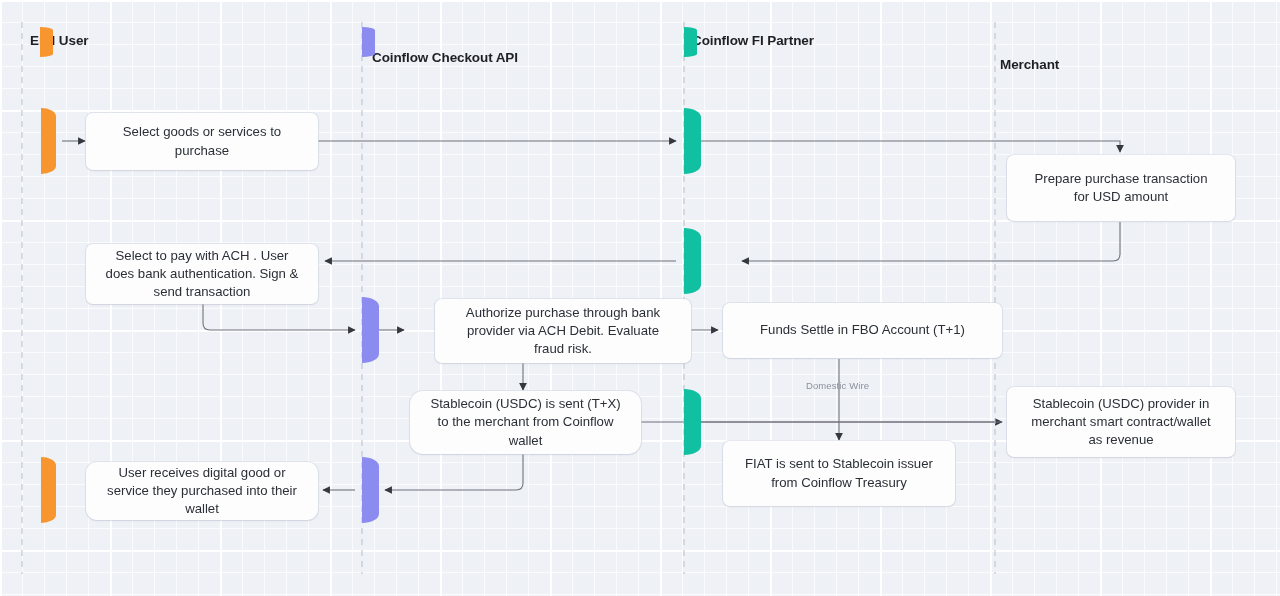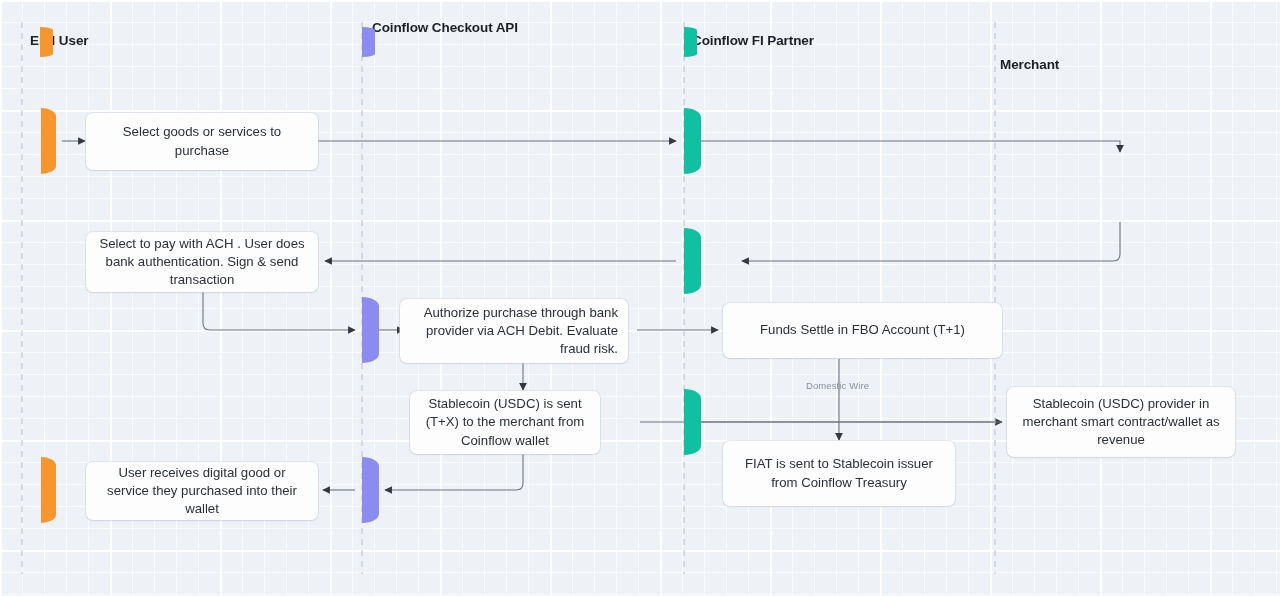--- a/index.html
+++ b/index.html
@@ -48,21 +48,21 @@
   .node {
     position: absolute;
     box-sizing: border-box;
     background: #fdfdfe;
     border-radius: 7px;
     box-shadow: 0 1px 2px rgba(20,30,60,0.08), 0 0 0 1px rgba(210,215,228,0.55);
     display: flex;
     align-items: center;
     justify-content: center;
     text-align: center;
-    padding: 8px 10px;
+    padding: 8px 19px;
     color: #2b2f36;
     font-size: 13.2px;
     line-height: 1.38;
   }
   .node span { display: block; }
   
   .marker {
     position: absolute;
     border-radius: 0 60px 60px 0 / 0 50% 50% 0;
   }
@@ -124,21 +124,21 @@
 
     <g stroke="#b9bfca" stroke-width="1.2" stroke-dasharray="6 5" fill="none" opacity="0.85">
       <line x1="22" y1="22" x2="22" y2="574"></line>
       <line x1="362" y1="22" x2="362" y2="574"></line>
       <line x1="684" y1="22" x2="684" y2="574"></line>
       <line x1="995" y1="22" x2="995" y2="574"></line>
     </g>
   </svg>
 
   <div class="lane-header" style="left:30px;  top:33px;">End User</div>
-  <div class="lane-header" style="left:372px; top:20px;">Coinflow Checkout API</div>
+  <div class="lane-header" style="left:372px; top:50px;">Coinflow Checkout API</div>
   <div class="lane-header" style="left:692px; top:33px;">Coinflow FI Partner</div>
   <div class="lane-header" style="left:1000px;top:33px;margin-top:24px;">Merchant</div>
 
   <div class="marker orange" style="left:40px;  top:27px; width:13px; height:30px;"></div>
   <div class="marker purple" style="left:362px; top:27px; width:13px; height:30px;"></div>
   <div class="marker teal" style="left:684px; top:27px; width:13px; height:30px;"></div>
 
   <div class="marker orange" style="left:41px;  top:108px; width:15px; height:66px;"></div>
   <div class="marker orange" style="left:41px;  top:457px; width:15px; height:66px;"></div>
 
@@ -146,44 +146,47 @@
   <div class="marker purple" style="left:362px; top:457px; width:17px; height:66px;"></div>
 
   <div class="marker teal" style="left:684px; top:108px; width:17px; height:66px;"></div>
   <div class="marker teal" style="left:684px; top:228px; width:17px; height:66px;"></div>
   <div class="marker teal" style="left:684px; top:389px; width:17px; height:66px;"></div>
 
   <div class="node" style="left:86px;  top:113px; width:232px; height:57px;">
     <span>Select goods or services to purchase</span>
   </div>
 
+  <div class="node" style="left:1007px; top:155px; width:228px; height:66px;">
+    <span>Prepare purchase transaction for USD amount</span>
+  </div>
 
-  <div class="node" style="left:86px;  top:232px; width:232px; height:60px;">
+  <div class="node" style="left:86px;  top:244px; width:232px; height:60px;">
     <span>Select to pay with ACH . User does bank authentication. Sign &amp; send transaction</span>
   </div>
 
-  <div class="node" style="left:400px; top:299px; width:228px; height:64px;text-align:right;">
+  <div class="node" style="left:435px; top:299px; width:256px; height:64px;">
     <span>Authorize purchase through bank provider via ACH Debit. Evaluate fraud risk.</span>
   </div>
 
   <div class="node" style="left:723px; top:303px; width:279px; height:55px;">
     <span>Funds Settle in FBO Account (T+1)</span>
   </div>
 
-  <div class="node" style="left:410px; top:391px; width:190px; height:63px;">
+  <div class="node" style="left:410px; top:391px; width:231px; height:63px;border-radius:13px;">
     <span>Stablecoin (USDC) is sent (T+X) to the merchant from Coinflow wallet</span>
   </div>
 
   <div class="node" style="left:723px; top:441px; width:232px; height:65px;">
     <span>FIAT is sent to Stablecoin issuer from Coinflow Treasury</span>
   </div>
 
   <div class="node" style="left:1007px; top:387px; width:228px; height:70px;">
     <span>Stablecoin (USDC) provider in merchant smart contract/wallet as revenue</span>
   </div>
 
-  <div class="node" style="left:86px;  top:462px; width:232px; height:58px;">
+  <div class="node" style="left:86px;  top:462px; width:232px; height:58px;border-radius:11px;">
     <span>User receives digital good or service they purchased into their wallet</span>
   </div>
 
   <div class="edge-label" style="left:806px; top:380px;">Domestic Wire</div>
 
 </div>
 
 </body></html>

